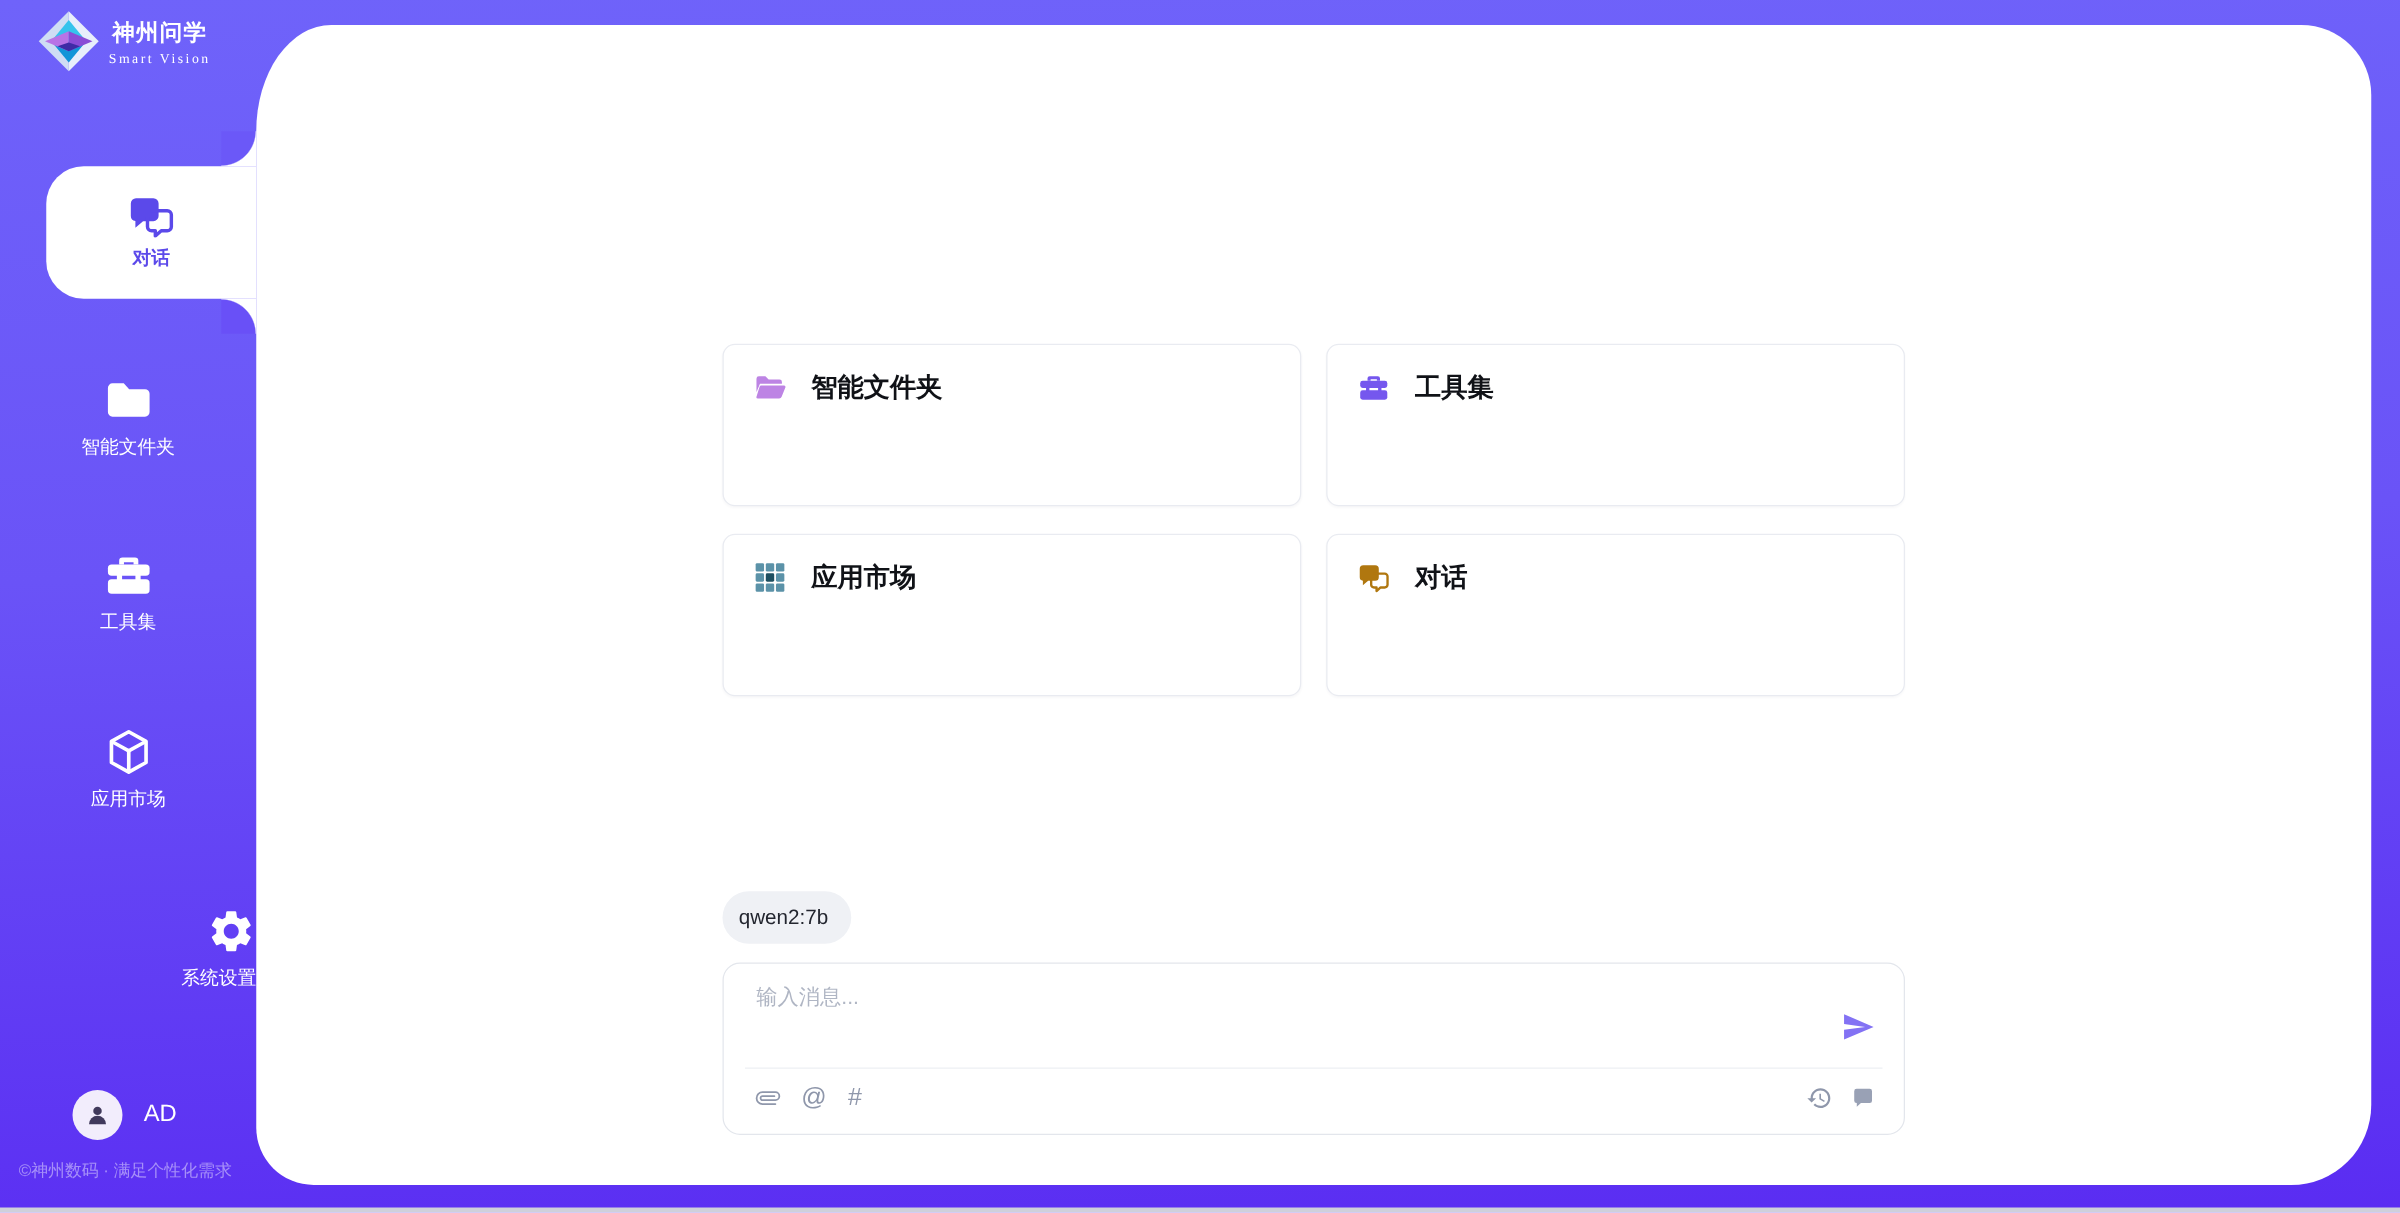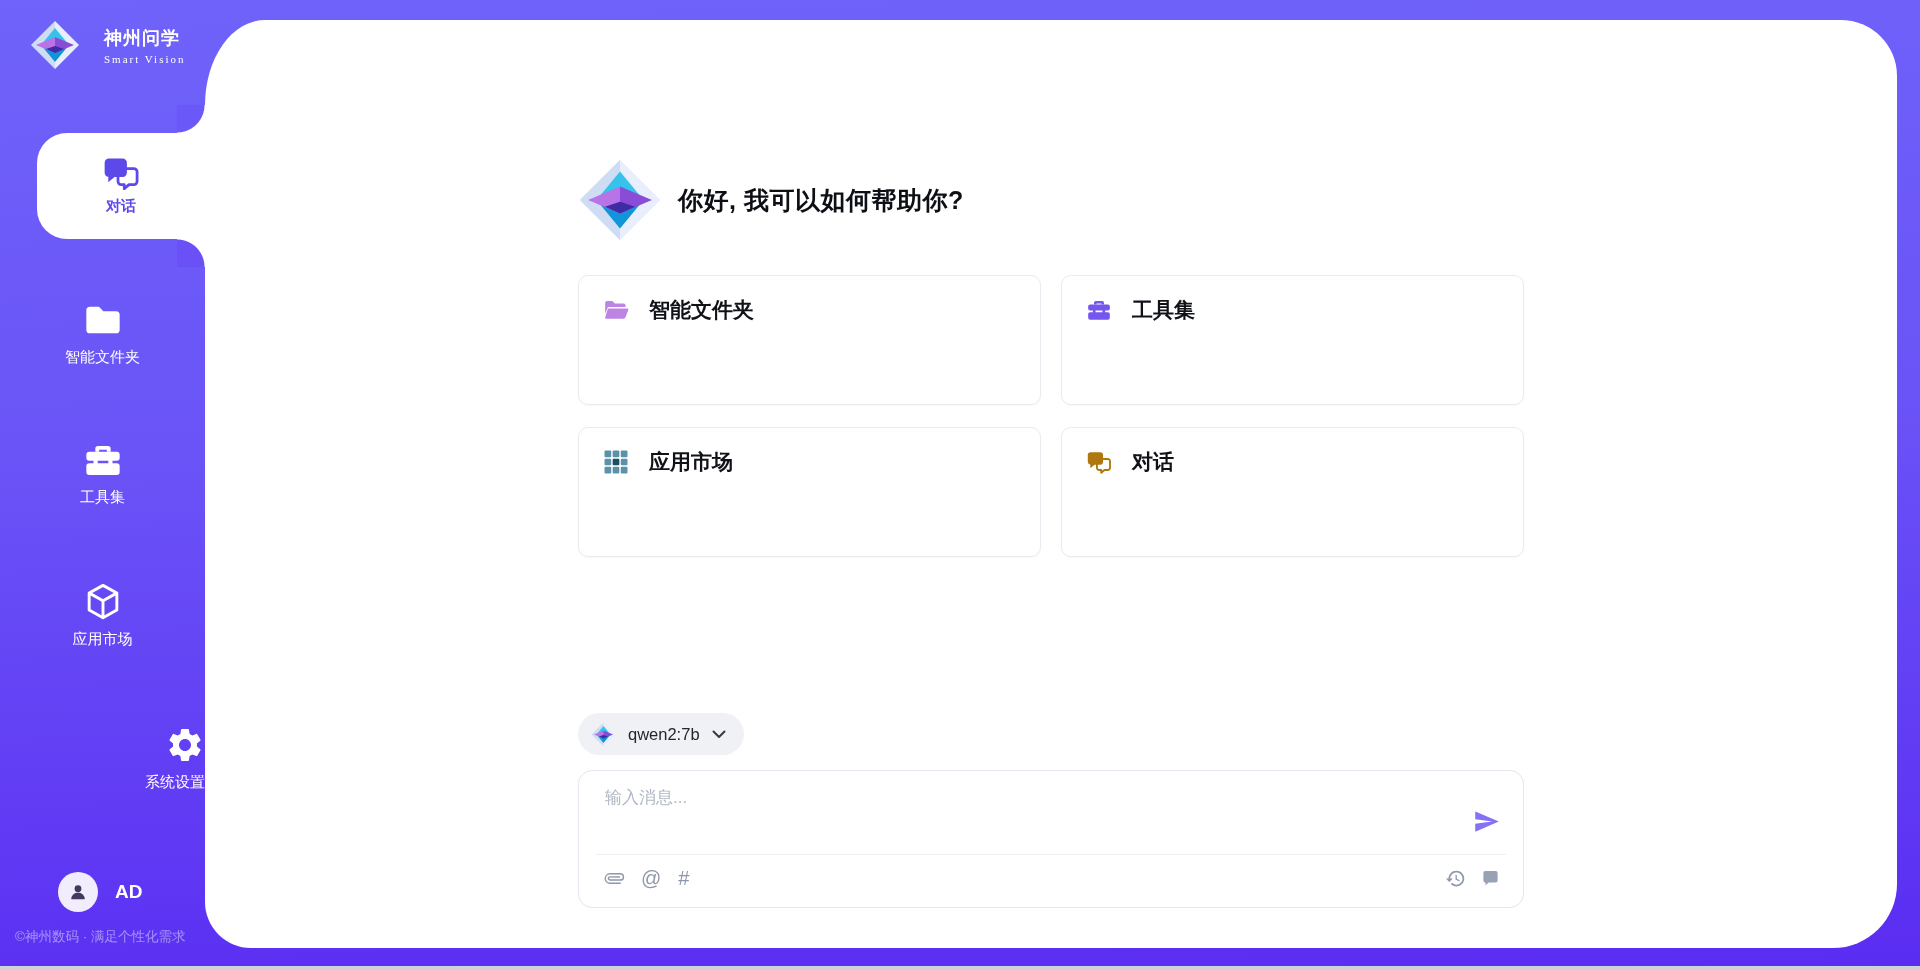--- a/index.html
+++ b/index.html
@@ -10,21 +10,21 @@
   }
   *{margin:0;padding:0;box-sizing:border-box;}
   html,body{width:1920px;height:970px;overflow:hidden;}
   body{font-family:"Liberation Sans","DejaVu Sans",sans-serif;}
   .app{position:relative;width:1920px;height:970px;
        background:linear-gradient(178deg,var(--sidebar-top,#6f63fa) 0%,#6a53f7 45%,var(--sidebar-bottom,#5a2cf2) 100%);}
   .bottom-edge{position:absolute;left:0;right:0;bottom:0;height:4px;background:#cfd0da;z-index:9;}
 
   
   .sidebar{position:absolute;left:0;top:0;width:205px;height:100%;z-index:3;}
-  .brand{position:absolute;left:30px;top:20px;display:flex;align-items:center;gap:24px;}
+  .brand{position:absolute;left:30px;top:8px;display:flex;align-items:center;gap:7px;text-align:center;}
   .brand svg{width:50px;height:50px;}
   .brand-name{color:#fff;font-size:18px;font-weight:700;letter-spacing:1px;}
   .brand-sub{color:#fff;font-size:11px;letter-spacing:2px;margin-top:3px;font-family:Liberation Serif, serif;}
 
   .nav-tab{position:absolute;left:37px;top:133px;width:168px;height:106px;background:#fff;
            border-radius:30px 0 0 30px;z-index:2;display:flex;flex-direction:column;
            align-items:center;justify-content:center;gap:7px;cursor:pointer;}
   .fillet{position:absolute;width:28px;height:28px;left:177px;z-index:2;}
   .fillet.top{top:105px;background:radial-gradient(circle at 0 0,#6b58f8 27px,#ffffff 28px);}
   .fillet.bot{top:239px;background:radial-gradient(circle at 0 100%,#6950f7 27px,#ffffff 28px);}
@@ -34,21 +34,21 @@
   .nav-item{position:absolute;left:0;width:205px;display:flex;flex-direction:column;
             align-items:center;gap:8px;cursor:pointer;color:#fff;}
   .nav-item .ico{width:40px;height:40px;color:#fff;}
   .nav-item .lbl{font-size:15px;}
   .ni-2{top:300px;} .ni-3{top:440px;} .ni-4{top:582px;} .ni-5{top:725px;align-items:flex-end;}
 
   .user-row{position:absolute;left:58px;top:872px;display:flex;align-items:center;gap:17px;cursor:pointer;}
   .avatar{width:40px;height:40px;border-radius:50%;background:#f2edfc;display:flex;
           align-items:center;justify-content:center;}
   .avatar svg{width:22px;height:22px;}
-  .user-name{color:#fff;font-size:19px;font-weight:700;}
+  .user-name{color:#fff;font-size:19px;font-weight:400;}
   .copyright{position:absolute;left:15px;top:928px;font-size:13.5px;color:rgba(255,255,255,.45);}
 
   
   .panel{position:absolute;left:205px;top:20px;width:1692px;height:928px;background:#fff;
          border-radius:46px 56px 64px 46px;border-top-left-radius:60px 85px;z-index:1;}
   .content{position:absolute;left:50%;top:0;transform:translateX(-50%);width:946px;height:100%;}
 
   .greeting{position:absolute;top:138px;left:0;display:flex;align-items:center;gap:16px;}
   .greeting svg{width:84px;height:84px;}
   .greeting-text{font-size:25px;font-weight:700;color:#0d0f14;letter-spacing:.5px;}
@@ -58,21 +58,21 @@
   .card{height:130px;background:#fff;border:1px solid #e9ebf1;border-radius:10px;
         padding:20px 14px 0 24px;cursor:pointer;box-shadow:0 1px 2px rgba(25,30,60,.03);}
   .card-head{display:flex;align-items:center;gap:20px;}
   .card-head .cico{width:26px;height:26px;flex:0 0 26px;}
   .card-title{font-size:21px;font-weight:700;color:#101217;}
   .card-desc{margin:9px 0 0 46px;font-size:17px;line-height:27px;color:var(--desc,#3c4352);}
   .c-folder{color:var(--icon-folder,#bd84e4);} .c-toolset{color:var(--icon-toolset,#7557ee);}
   .c-chat{color:var(--icon-chat-card,#b0770f);}
 
   .model-pill{position:absolute;top:693px;left:0;height:42px;border-radius:21px;background:#eff1f5;
-              display:inline-flex;align-items:center;gap:12px;padding:0 18px 0 13px;cursor:pointer;border:none;}
+              display:inline-flex;align-items:center;gap:12px;padding:0 18px 0 13px;cursor:pointer;border:none;flex-direction:column;}
   .model-pill svg.logo{width:25px;height:25px;}
   .model-name{font-size:16.5px;color:#23262f;}
   .chev{width:14px;height:9px;}
 
   .composer{position:absolute;top:750px;left:0;right:0;height:138px;background:#fff;
             border:1px solid #e3e6ec;border-radius:14px;padding-left:12px;}
   .composer textarea{position:absolute;top:15px;left:26px;right:74px;height:58px;border:none;outline:none;
             resize:none;font-size:17px;color:#2a2e38;font-family:inherit;background:transparent;}
   .composer textarea::placeholder{color:#b0b6c4;}
   .send-btn{position:absolute;top:35px;right:22px;width:30px;height:30px;border:none;background:transparent;
@@ -175,26 +175,20 @@
       </div>
       <span class="user-name">AD</span>
     </div>
 
     <div class="copyright">©神州数码 · 满足个性化需求</div>
   </aside>
 
   <main class="panel">
     <div class="content">
 
-      <div class="greeting">
-        <svg viewBox="0 0 100 100">
-            <use href="#logo-diamond"></use>
-          </svg>
-        <span class="greeting-text">你好, 我可以如何帮助你?</span>
-      </div>
 
       <div class="cards">
 
         <div class="card">
           <div class="card-head">
             <svg class="cico c-folder" viewBox="0 0 24 24">
               <path d="M2 5.5 A1.8 1.8 0 0 1 3.8 3.7 H8.6 L11 6.1 H19 A1.8 1.8 0 0 1 20.8 7.9 V9.3 H4.6 L2 15.5 Z" fill="currentColor"></path>
               <path d="M5.2 10.6 H22.4 A1 1 0 0 1 23.35 12 L20.6 18.9 A2 2 0 0 1 18.75 20.15 H3.1 A1.1 1.1 0 0 1 2.06 18.7 L4.3 11.5 A1.3 1.3 0 0 1 5.2 10.6 Z" fill="currentColor"></path>
             </svg>
             <span class="card-title">智能文件夹</span>

